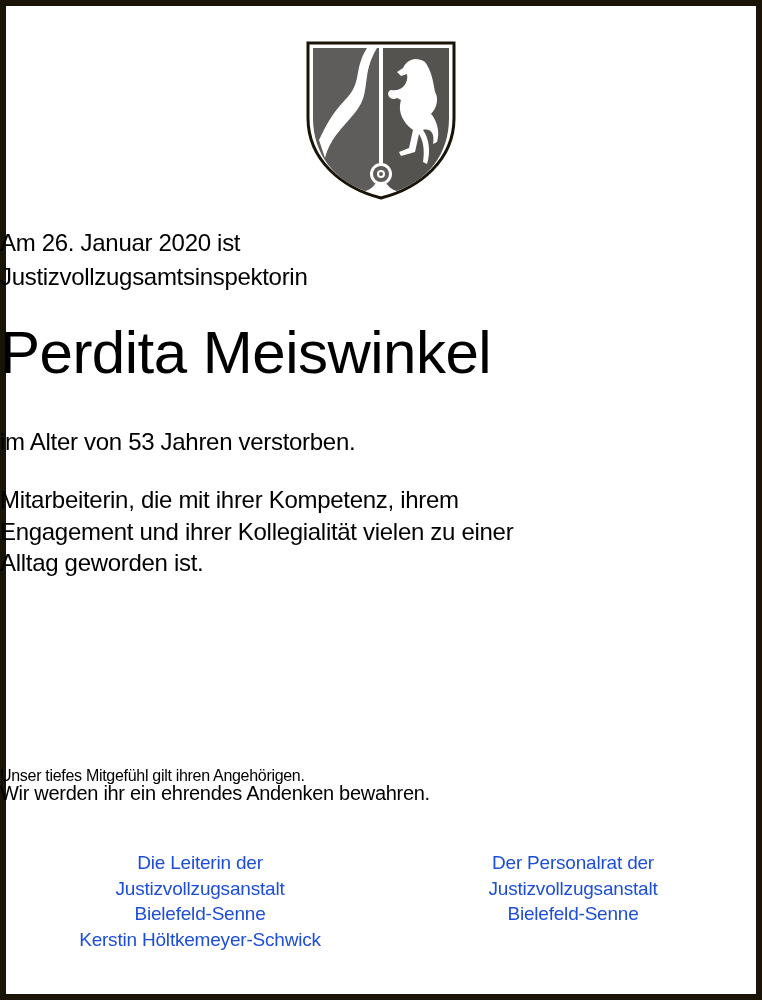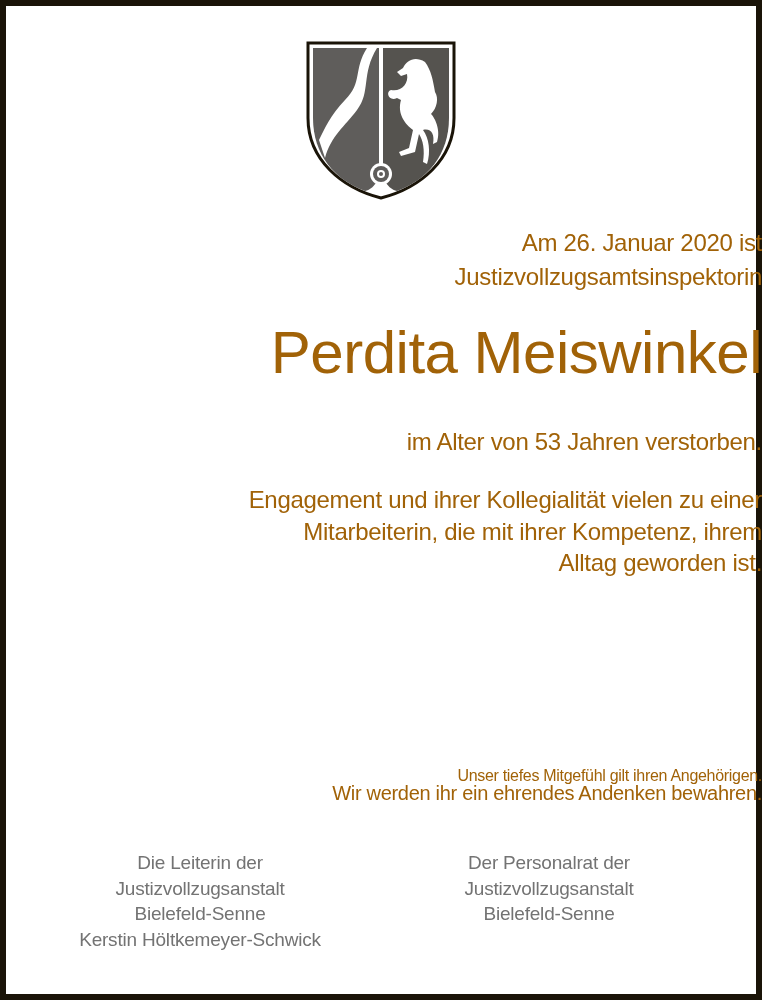--- a/index.html
+++ b/index.html
@@ -2,35 +2,35 @@
 <html><head>
 <meta charset="utf-8">
 <style>
   html, body { margin: 0; padding: 0; background: #ffffff; }
   body { width: 762px; height: 1000px; position: relative; overflow: hidden; }
   .frame {
     position: absolute; left: 0; top: 0; width: 762px; height: 1000px;
     box-sizing: border-box; border: 6px solid #1a1408; background: #fff;
   }
   .t {
-    position: absolute; left: 0; width: 762px; text-align: right;
-    font-family: "Liberation Sans", sans-serif; color: #a16207;
+    position: absolute; left: 0; width: 762px; text-align: left;
+    font-family: "Liberation Sans", sans-serif; color: #000000;
     font-stretch: condensed; white-space: nowrap;
   }
   .crest { position: absolute; left: 305px; top: 40px; width: 152px; height: 160px; }
   .intro { font-size: 24px; line-height: 34px; top: 226px; letter-spacing: -0.3px; }
   .name { font-size: 60px; line-height: 70px; top: 318px; letter-spacing: -0.5px; }
   .age { font-size: 24px; line-height: 30px; top: 415px; letter-spacing: -0.3px; margin-top: 12px; }
   .body { font-size: 24px; line-height: 31.5px; top: 484px; letter-spacing: -0.3px; }
   .p2 { font-size: 16px; line-height: 30px; top: 761px; letter-spacing: -0.3px; }
   .p3 { font-size: 20px; line-height: 30px; top: 778px; letter-spacing: -0.3px; }
   .sig { position: absolute; top: 850px; font-family: "Liberation Sans", sans-serif;
-    color: #737373; font-size: 19px; line-height: 25.5px; text-align: center; white-space: nowrap; letter-spacing: -0.2px; }
+    color: #1d4ed8; font-size: 19px; line-height: 25.5px; text-align: center; white-space: nowrap; letter-spacing: -0.2px; }
   .sig.left { left: 40px; width: 320px; }
-  .sig.right { left: 374px; width: 350px; }
+  .sig.right { left: 398px; width: 350px; }
   .line { display: block; }
 </style>
 </head>
 <body>
 
 <div class="frame"></div>
 
 <svg class="crest" viewBox="0 0 152 160">
   <path d="M3 3 H149 V78 C149 120 115 148 76 158 C37 148 3 120 3 78 Z" fill="#fff" stroke="#1a1408" stroke-width="3"></path>
   <path d="M8 8 H74 V138 C70 146 65 150 60 151 C30 140 8 115 8 78 Z" fill="#5f5d5b"></path>
@@ -46,22 +46,22 @@
 <div class="t intro">
   <span class="line">Am 26. Januar 2020 ist</span>
   <span class="line">Justizvollzugsamtsinspektorin</span>
 </div>
 
 <div class="t name">Perdita Meiswinkel</div>
 
 <div class="t age">im Alter von 53 Jahren verstorben.</div>
 
 <div class="t body">
+  <span class="line">Mitarbeiterin, die mit ihrer Kompetenz, ihrem</span>
   <span class="line">Engagement und ihrer Kollegialität vielen zu einer</span>
-  <span class="line">Mitarbeiterin, die mit ihrer Kompetenz, ihrem</span>
   <span class="line">Alltag geworden ist.</span>
 </div>
 
 <div class="t p2">Unser tiefes Mitgefühl gilt ihren Angehörigen.</div>
 <div class="t p3">Wir werden ihr ein ehrendes Andenken bewahren.</div>
 
 <div class="sig left">
   <span class="line">Die Leiterin der</span>
   <span class="line">Justizvollzugsanstalt</span>
   <span class="line">Bielefeld-Senne</span>

